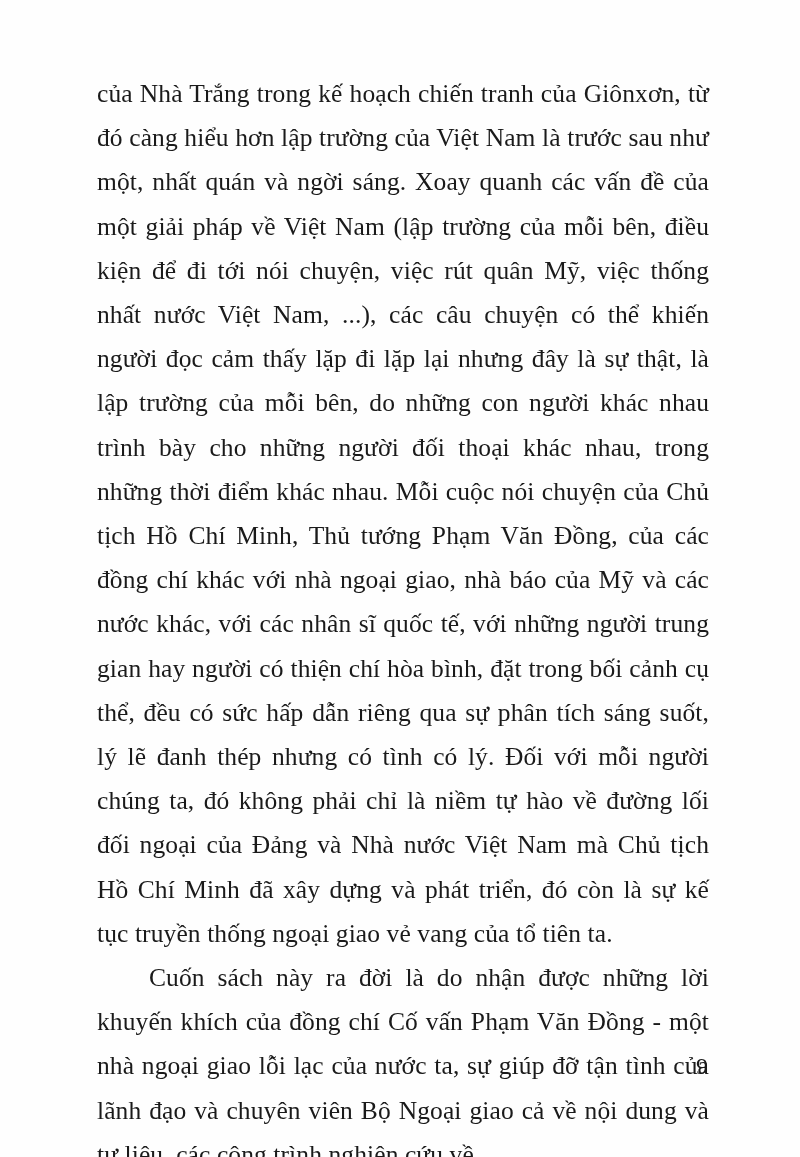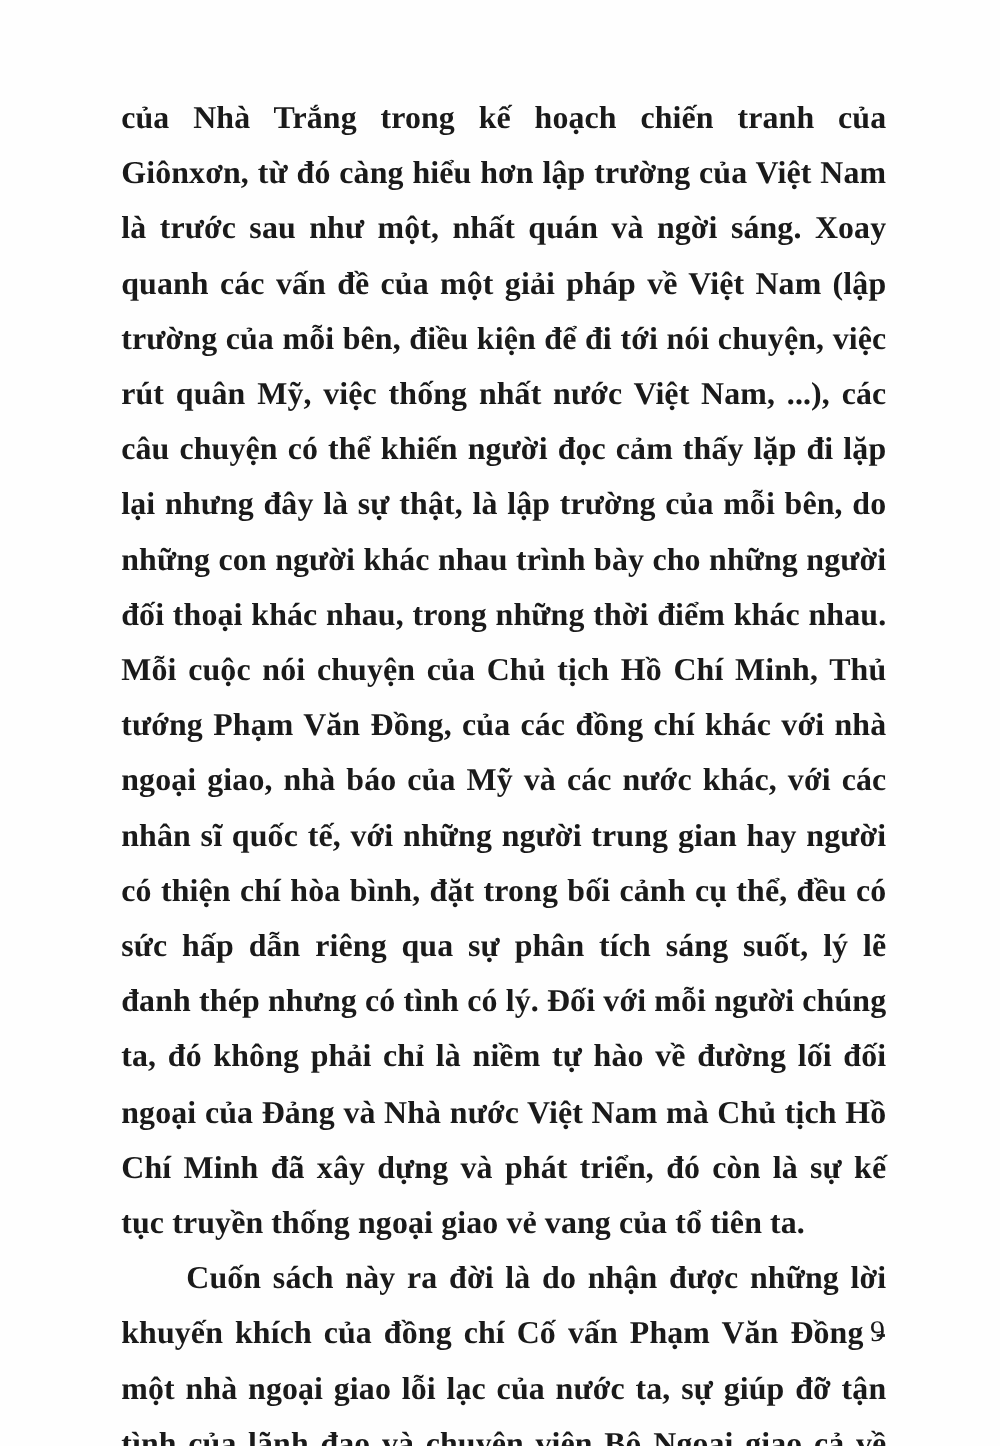--- a/index.html
+++ b/index.html
@@ -29,21 +29,20 @@
     top: 72px;
     width: 612px;
   }
   .para {
     margin: 0;
     font-size: 25.5px;
     line-height: 44.2px;
     text-align: justify;
     text-justify: inter-word;
     letter-spacing: 0.1px;
-    font-weight: bold;
   }
   .para + .para {
     margin-top: 0;
   }
   .para.indent {
     text-indent: 52px;
   }
   .page-number {
     position: absolute;
     right: 92px;

